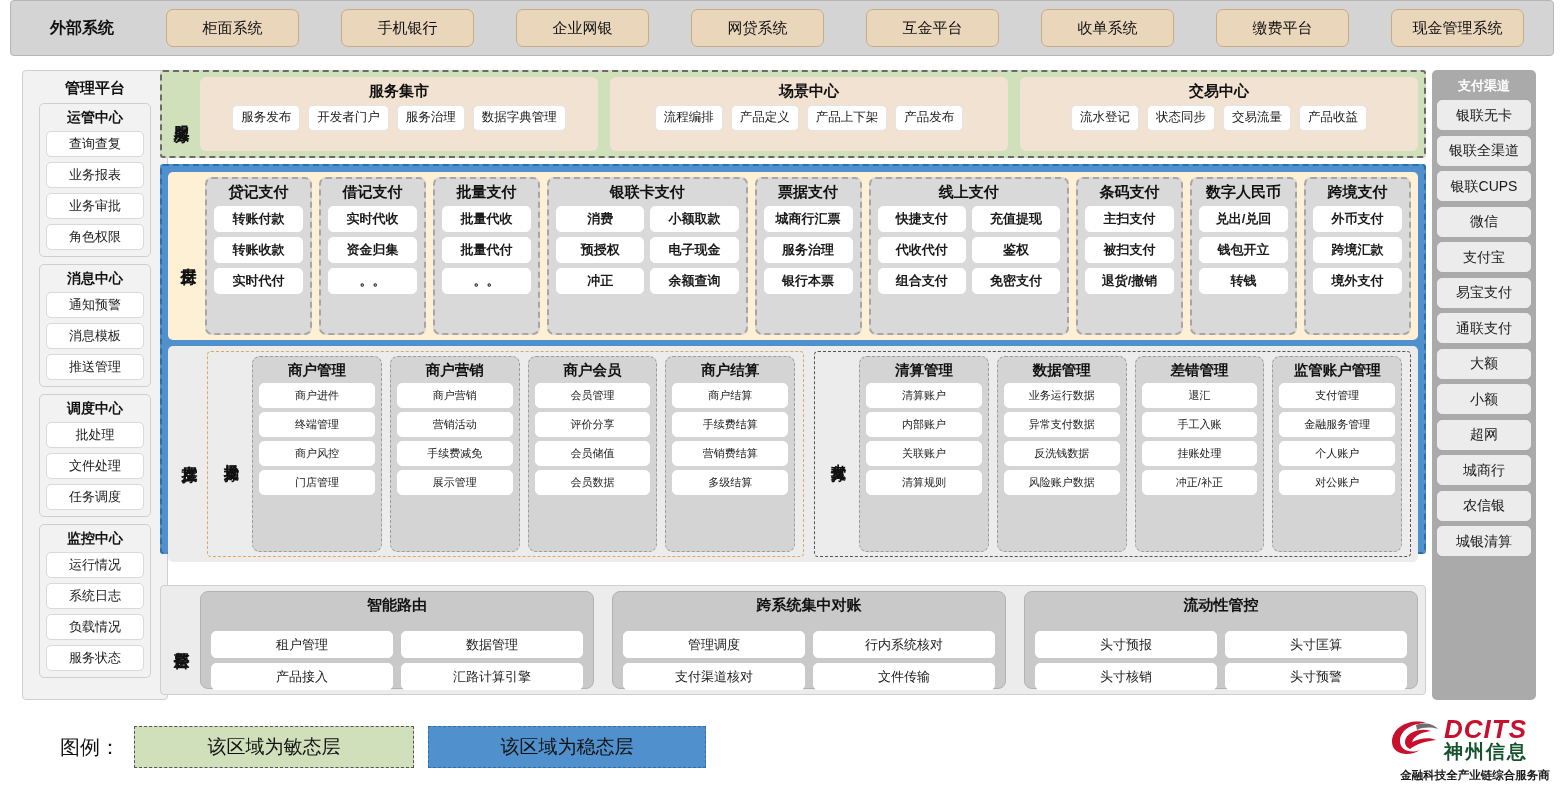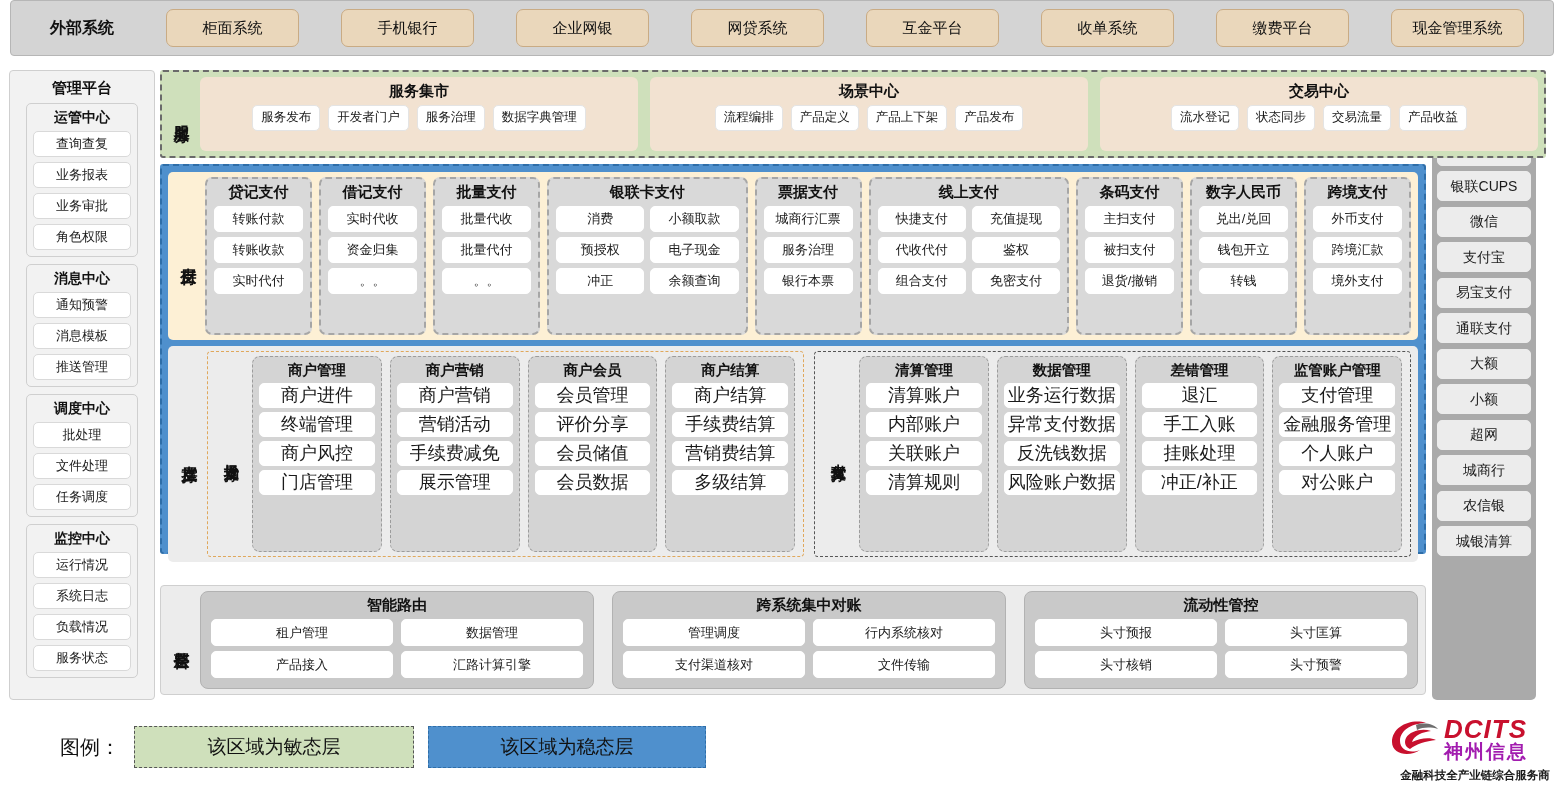--- a/index.html
+++ b/index.html
@@ -42,21 +42,21 @@
     background: #ead7bb;
     border: 1px solid #c9ab84;
     border-radius: 7px;
     width: 133px; height: 38px;
     font-size: 15px;
     color: #111;
   }
 
   
   #admin-col {
-    position: absolute; left: 9px; top: 70px;
+    position: absolute; left: 22px; top: 70px;
     width: 146px; height: 630px;
     background: #f2f2f2;
     border: 1px solid #cfcfcf;
     border-radius: 4px;
     padding: 5px 16px;
     display: flex; flex-direction: column;
   }
   #admin-title { font-weight: bold; font-size: 15px; text-align: center; padding: 3px 0 5px; color:#111; }
   .admin-group {
     border: 1px solid #cfcfcf;
@@ -82,21 +82,21 @@
   .channel-chip {
     height: 30px; font-size: 14px; margin-bottom: 5.5px;
     background: #ececec; border: 1px solid #ececec; border-radius: 5px;
   }
 
   
   #center { position: absolute; left: 160px; top: 70px; width: 1266px; height: 630px; }
 
   
   #service-band {
-    position: absolute; left: 0; top: 0; width: 1386px; height: 88px;
+    position: absolute; left: 0; top: 0; width: 1266px; height: 88px;
     background: #cfe0bb;
     border: 2px dashed #6a6a6a;
     border-radius: 3px;
     display: flex; align-items: center; padding: 5px 6px;
   }
   .vlabel {
     flex: none;
     writing-mode: vertical-rl;
     font-weight: bold; color: #111;
     letter-spacing: 1px;
@@ -135,21 +135,21 @@
   .pay-group {
     background: #d9d9d9;
     border: 2px dashed #a6a6a6;
     border-radius: 7px;
     padding: 2px 7px 5px;
     display: flex; flex-direction: column; align-items: center;
     flex: 1;
   }
   .pay-group.wide2 { flex: 2.05; }
   .pay-group-title { font-weight: bold; font-size: 15px; color:#111; padding: 2px 0 4px; white-space: nowrap; }
-  .pay-items { display: flex; flex-wrap: wrap; gap: 5px 6px; justify-content: center; width: 100%; }
+  .pay-items { display: flex; flex-wrap: wrap; gap: 5px 6px; justify-content: center; width: 100%; font-weight: bold; }
   .pay-chip { height: 26px; font-size: 13px; flex: 1 1 100%; border:1px solid #ffffff; }
   .pay-group.wide2 .pay-chip { flex: 1 1 calc(50% - 3px); }
 
   
   #support-layer {
     margin-top: 6px;
     width: 100%; height: 216px;
     background: #ececec;
     border-radius: 5px;
     display: flex; align-items: center;
@@ -168,40 +168,40 @@
   .sup-vlabel { width: 30px; height: 100%; font-size: 15px; }
   .sup-groups { display: flex; flex: 1; gap: 8px; height: 100%; padding-left: 6px; }
   .sup-group {
     flex: 1; background: #d4d4d4;
     border: 1.5px dashed #9c9c9c;
     border-radius: 8px;
     padding: 2px 6px 5px;
     display: flex; flex-direction: column; align-items: center;
   }
   .sup-group-title { font-weight: bold; font-size: 14.5px; color:#111; padding: 2px 0 3px; white-space: nowrap; }
-  .sup-chip { height: 25px; font-size: 18px; width: 100%; margin-bottom: 4px; border:1px solid #ffffff; }
+  .sup-chip { height: 25px; font-size: 11px; width: 100%; margin-bottom: 4px; border:1px solid #ffffff; }
   .sup-chip:last-child { margin-bottom: 0; }
 
   
   #integration-layer {
     position: absolute; left: 0; top: 515px; width: 1266px; height: 110px;
     background: #ececec;
     border: 1px solid #cfcfcf;
     border-radius: 4px;
     display: flex; align-items: center;
     padding: 5px 7px;
   }
   #integration-vlabel { width: 26px; height: 100%; font-size: 16px; }
   #integration-groups { display: flex; flex: 1; gap: 18px; height: 100%; padding-left: 6px; }
   .int-group {
     flex: 1; background: #c9c9c9;
     border: 1px solid #b2b2b2;
     border-radius: 8px;
     padding: 2px 10px 6px;
-    display: flex; flex-direction: column; align-items: center;
+    display: flex; flex-direction: column; align-items: center; gap: 12px;
   }
   .int-group-title { font-weight: bold; font-size: 15px; color:#111; padding: 2px 0 4px; }
   .int-items { display: flex; flex-wrap: wrap; gap: 5px 8px; width: 100%; justify-content: center; }
   .int-chip { height: 27px; font-size: 13px; flex: 1 1 calc(50% - 4px); border:1px solid #ffffff; }
 
   
   #legend { position: absolute; left: 60px; top: 726px; display: flex; align-items: center; gap: 14px; }
   #legend-label { font-size: 20px; color:#111; }
   .legend-box {
     height: 42px; display: flex; align-items: center; justify-content: center;
@@ -209,21 +209,21 @@
   }
   #legend-agile { width: 280px; background: #cfe0bb; border: 1.5px dashed #555; }
   #legend-stable { width: 278px; background: #4f90cd; border: 1.5px dashed #2f6ea8; }
 
   
   #logo-area { position: absolute; left: 1386px; top: 712px; width: 178px; height: 82px; }
   #logo-top { display: flex; align-items: center; height: 52px; }
   #logo-mark { width: 56px; height: 44px; flex: none; }
   #logo-text { display: flex; flex-direction: column; line-height: 1; padding-left: 2px; }
   #logo-dcits { font-size: 26px; font-weight: bold; color: #c8102e; letter-spacing: 1px; font-style: italic; }
-  #logo-cn { font-size: 19px; font-weight: bold; color: #a21caf; letter-spacing: 2px; }
+  #logo-cn { font-size: 19px; font-weight: bold; color: #14532d; letter-spacing: 2px; }
   #logo-tag { font-size: 11.5px; font-weight: bold; color: #1a1a1a; text-align: center; padding-top: 4px; }
 </style>
 </head>
 <body>
 
 <div id="root">
 
   <div id="external-bar">
     <div id="external-title">外部系统</div>
     <div id="external-items">

